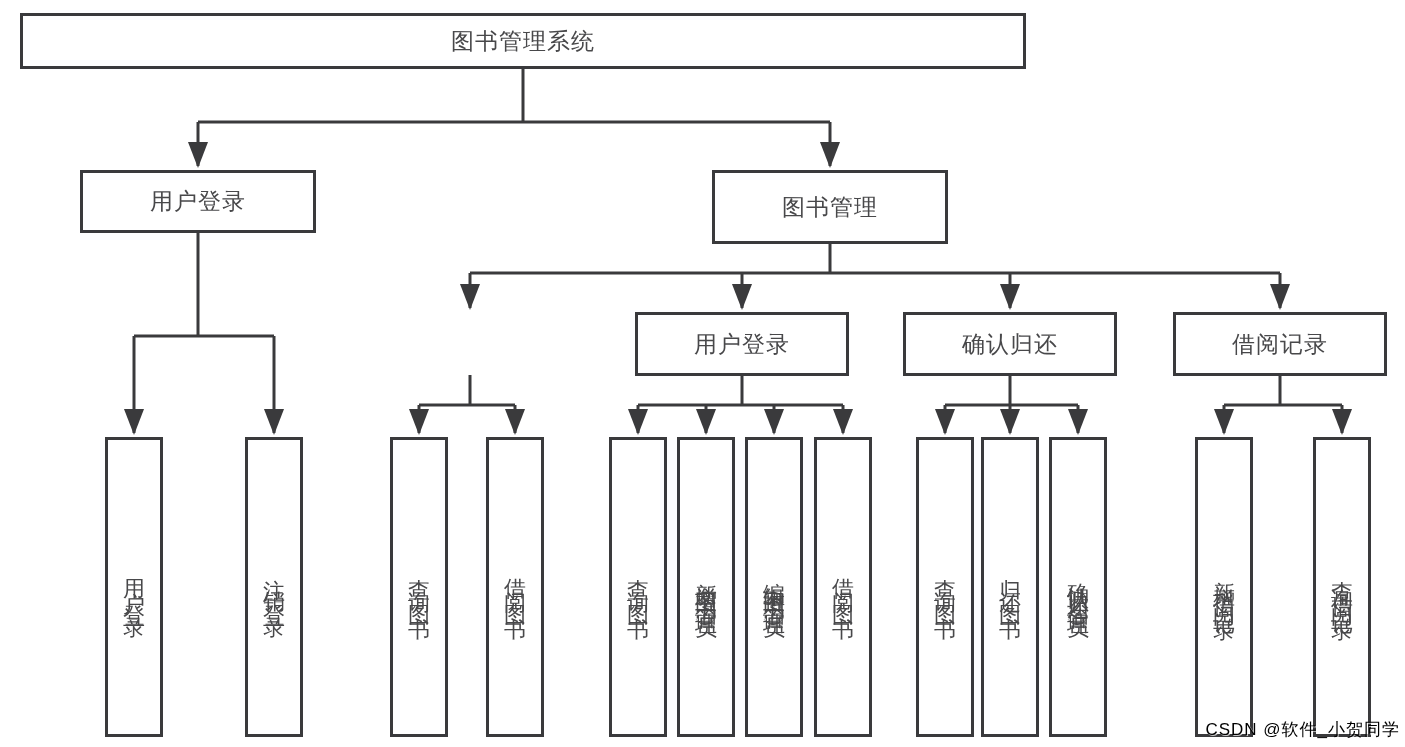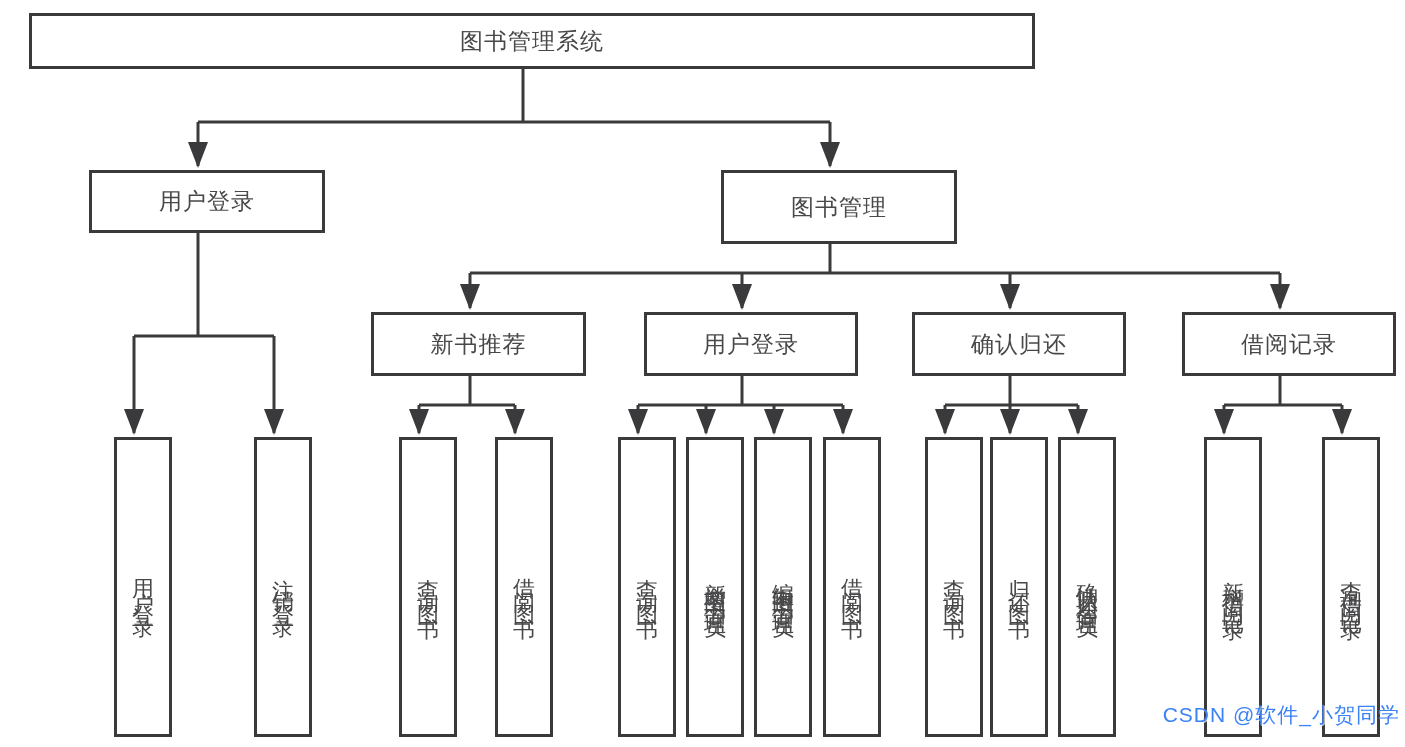--- a/index.html
+++ b/index.html
@@ -12,39 +12,38 @@
   }
   #connectors{position:absolute;left:0;top:0;z-index:1;}
   .box{
     position:absolute;
     box-sizing:border-box;
     border:3px solid #3a3a3c;
     background:#ffffff;
     display:flex;align-items:center;justify-content:center;
     color:#48484a;
     z-index:2;
-    margin-left:9px;
   }
   .hlabel{font-size:23px;letter-spacing:1px;white-space:nowrap;}
   .leaf{width:58px;height:300px;}
   .vtext{
     writing-mode:vertical-rl;
     text-orientation:mixed;
     font-size:22px;
     line-height:1;
     white-space:nowrap;
   }
   .v-short{letter-spacing:13px;}
   .v-med{letter-spacing:8px;}
   .v-long{letter-spacing:5px;}
   #watermark{
     position:absolute;
-    right:5px;bottom:18px;
-    font-size:21px;
-    color:#3b82f6;
+    right:5px;bottom:6px;
+    font-size:17px;
+    color:#000000;
     letter-spacing:1px;
     z-index:5;
     text-shadow:1px 1px 0 rgba(255,255,255,.7);
     white-space:nowrap;
   }
 </style>
 </head>
 <body>
 
 <div id="canvas">
@@ -91,23 +90,20 @@
     <span class="hlabel">图书管理系统</span>
   </div>
 
   <div class="box" style="left:80px;top:170px;width:236px;height:63px">
     <span class="hlabel">用户登录</span>
   </div>
   <div class="box" style="left:712px;top:170px;width:236px;height:74px">
     <span class="hlabel">图书管理</span>
   </div>
 
-  <div class="box" style="left:362px;top:312px;width:215px;height:64px">
-    <span class="hlabel">新书推荐</span>
-  </div>
   <div class="box" style="left:635px;top:312px;width:214px;height:64px">
     <span class="hlabel">用户登录</span>
   </div>
   <div class="box" style="left:903px;top:312px;width:214px;height:64px">
     <span class="hlabel">确认归还</span>
   </div>
   <div class="box" style="left:1173px;top:312px;width:214px;height:64px">
     <span class="hlabel">借阅记录</span>
   </div>
 

